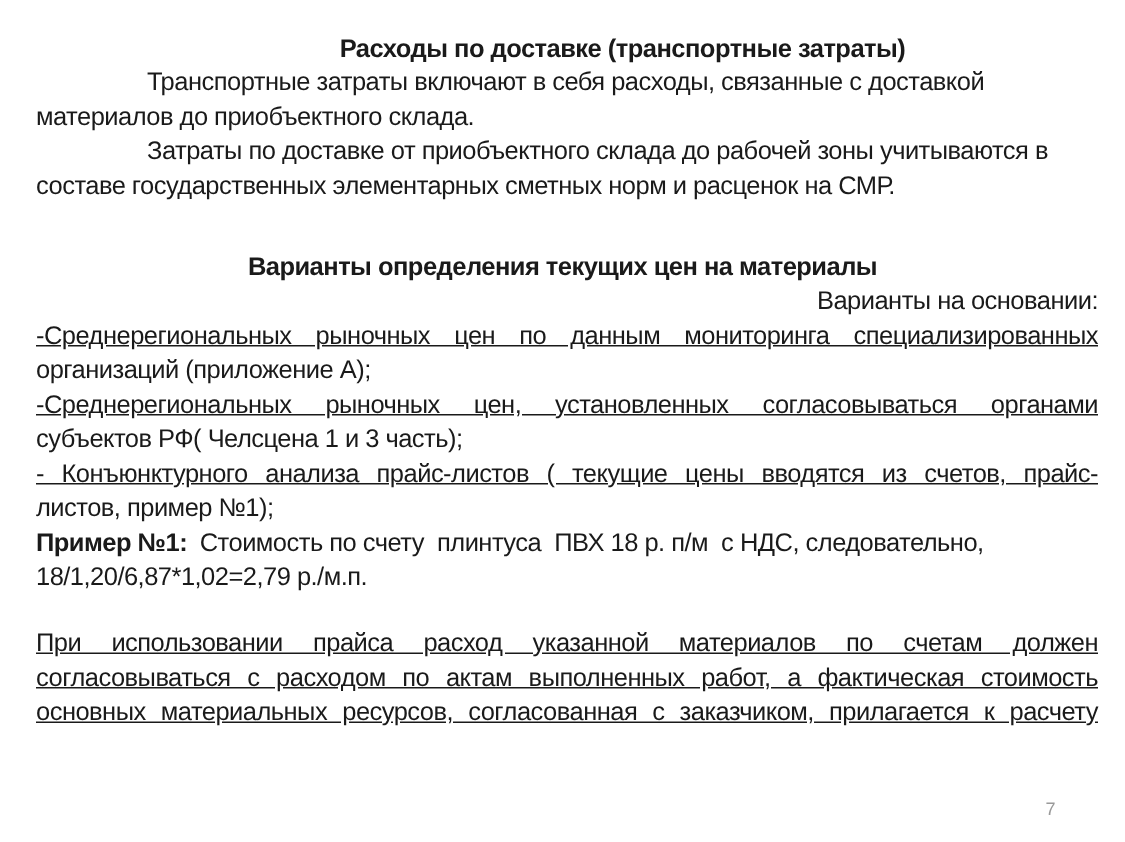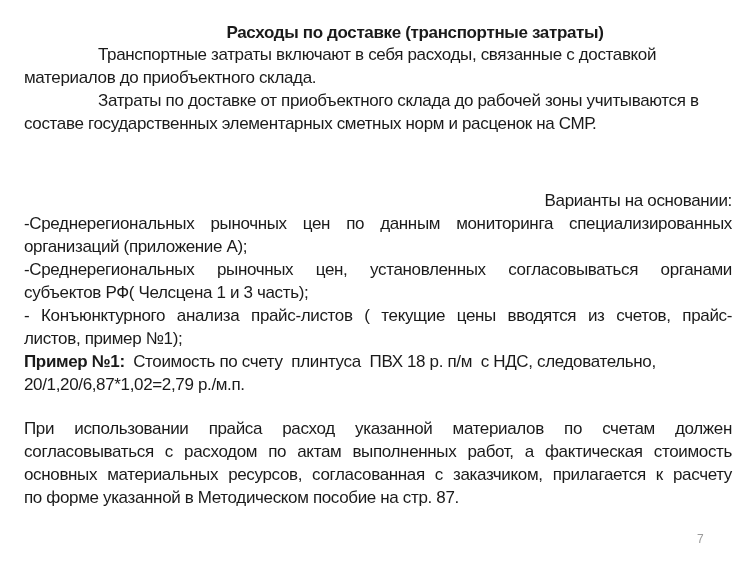--- a/index.html
+++ b/index.html
@@ -9,52 +9,52 @@
       color: #1a1a1a;
     }
     .page { position: absolute; left: 0; top: 0; width: 750px; height: 561px; }
     .line {
       position: absolute; left: 24px; width: 708px;
       font-size: 17px; line-height: 22px; white-space: nowrap;
       transform-origin: left top;
     }
     .center { left: 0; width: 750px; text-align: center; }
     .bold { font-weight: bold; }
-    .justify { text-align: justify; text-align-last: justify; white-space: normal; }
+    .justify { text-align: justify; text-align-last: justify; white-space: normal; text-decoration: underline; }
     .indent { left: 98px; width: 634px; }
     .pagenum { position: absolute; left: 697px; top: 532px; font-size: 12px; color: #9a9a9a; }
     .narrow { font-stretch: condensed; letter-spacing: -0.35px; }
   </style>
 </head>
 <body>
 
 <div class="page">
 
   <div class="line center bold narrow" style="top: 22px; white-space: nowrap; padding-left: 40px;">Расходы по доставке (транспортные затраты)</div>
   <div class="line narrow" style="top:67px;">материалов до приобъектного склада.</div>
   <div class="line indent narrow" style="top:44px;">Транспортные затраты включают в себя расходы, связанные с доставкой</div>
   <div class="line indent narrow" style="top:90px;">Затраты по доставке от приобъектного склада до рабочей зоны учитываются в</div>
   <div class="line narrow" style="top:113px;">составе государственных элементарных сметных норм и расценок на СМР.</div>
 
+  <div class="line center bold narrow" style="top: 167px; white-space: nowrap;">Варианты определения текущих цен на материалы</div>
   <div class="line narrow" style="top:190px;text-align:right;">Варианты на основании:</div>
 
   <div class="line justify narrow" style="top:213px;">-Среднерегиональных рыночных цен по данным мониторинга специализированных</div>
   <div class="line narrow" style="top:236px;">организаций (приложение А);</div>
 
   <div class="line justify narrow" style="top:259px;">-Среднерегиональных рыночных цен, установленных согласовываться органами</div>
   <div class="line narrow" style="top:282px;">субъектов РФ( Челсцена 1 и 3 часть);</div>
 
   <div class="line justify narrow" style="top:305px;">- Конъюнктурного анализа прайс-листов ( текущие цены вводятся из счетов, прайс-</div>
   <div class="line narrow" style="top:328px;">листов, пример №1);</div>
 
   <div class="line narrow" style="top:351px;">
     <span class="bold">Пример №1:</span>
     <span style="margin-left:4px;white-space:pre;">Стоимость по счету  плинтуса  ПВХ 18 р. п/м  с НДС, следовательно,</span>
   </div>
-  <div class="line narrow" style="top:374px;">20/1,20/6,87*1,02=2,79 р./м.п.</div>
+  <div class="line narrow" style="top:374px;">18/1,20/6,87*1,02=2,79 р./м.п.</div>
 
   <div class="line justify narrow" style="top:418px;">При использовании прайса расход указанной материалов по счетам должен</div>
   <div class="line justify narrow" style="top:441px;">согласовываться с расходом по актам выполненных работ, а фактическая стоимость</div>
   <div class="line justify narrow" style="top:464px;">основных материальных ресурсов, согласованная с заказчиком, прилагается к расчету</div>
-  <div class="line narrow" style="top:487px;">по форме указанной в Методическом пособие на стр. 87.</div>
 
   <div class="pagenum">7</div>
 </div>
 
 </body></html>

